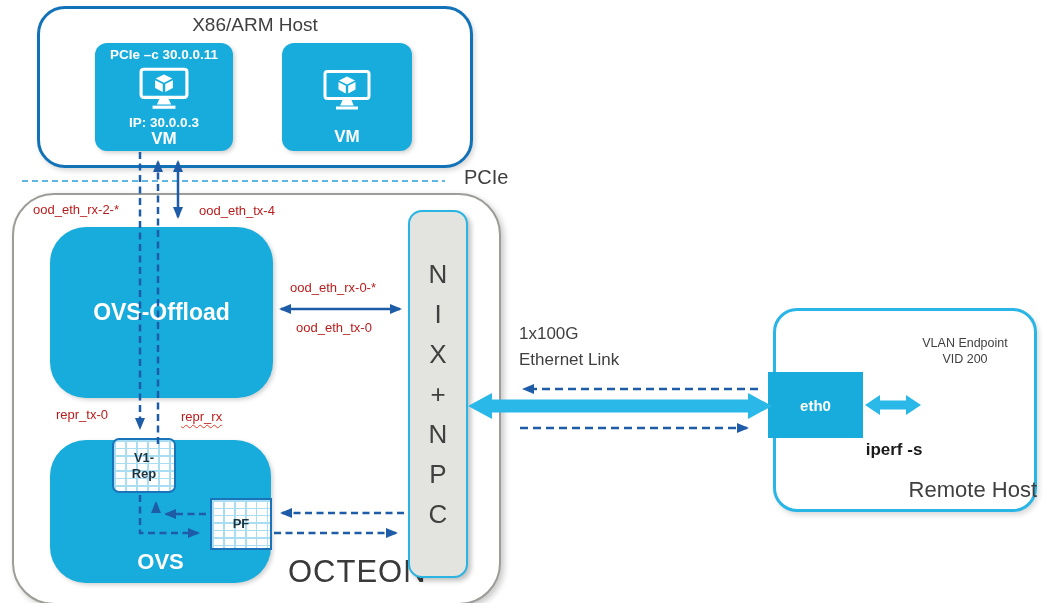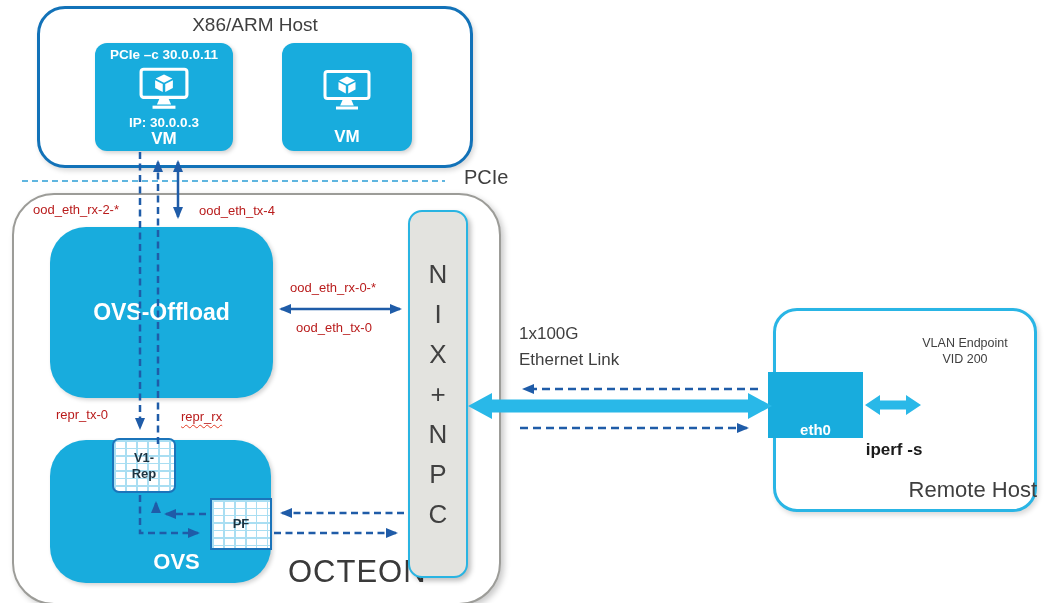--- a/index.html
+++ b/index.html
@@ -65,21 +65,21 @@
   <div class="abs" style="left:464px;top:166px;font-size:20px;">PCIe</div>
 
   <div class="box octeon-box" style="left:12px;top:193px;width:489px;height:412px;"></div>
   <div class="abs" style="left:288px;top:554px;font-size:31px;color:#3a3a3a;letter-spacing:1px;">OCTEON</div>
 
   <div class="box cyan roundy" style="left:50px;top:227px;width:223px;height:171px;display:flex;align-items:center;justify-content:center;">
     <span class="wtxt" style="font-size:23px;">OVS-Offload</span>
   </div>
 
   <div class="box cyan roundy" style="left:50px;top:440px;width:221px;height:143px;">
-    <div class="wtxt abs" style="left:16px;bottom:8px;width:100%;font-size:22px;">OVS</div>
+    <div class="wtxt abs" style="left:0;bottom:8px;width:100%;font-size:22px;">OVS</div>
   </div>
 
   <div class="box brick" style="left:112px;top:438px;width:64px;height:55px;border-radius:7px;">
     <span>V1-</span>
     <span>Rep</span>
   </div>
 
   <div class="box brick" style="left:210px;top:498px;width:62px;height:52px;">
     <span>PF</span>
   </div>
@@ -102,21 +102,21 @@
   <div class="lbl squiggle" style="left:181px;top:409px;">repr_rx</div>
 
   <div class="abs" style="left:519px;top:324px;font-size:17px;">1x100G</div>
   <div class="abs" style="left:519px;top:350px;font-size:17px;">Ethernet Link</div>
 
   <div class="box remote-box" style="left:773px;top:308px;width:264px;height:204px;"></div>
   <div class="abs" style="left:900px;top:336px;width:130px;text-align:center;font-size:12.5px;line-height:1.25;">
     <div>VLAN Endpoint</div>
     <div>VID 200</div>
   </div>
-  <div class="box cyan" style="left:768px;top:372px;width:95px;height:66px;display:flex;align-items:flex-end;justify-content:center;">
+  <div class="box cyan" style="left:768px;top:372px;width:95px;height:66px;display:flex;align-items:center;justify-content:center;">
     <span class="wtxt" style="font-size:15px;">eth0</span>
   </div>
   <div class="abs" style="left:853px;top:440px;width:82px;text-align:center;font-size:17px;font-weight:bold;color:#1a1a1a;">iperf -s</div>
   <div class="abs" style="left:773px;top:477px;width:264px;text-align:right;font-size:22px;">Remote Host</div>
 
   <svg class="overlay" width="1047" height="613" viewBox="0 0 1047 613">
     <defs>
       <marker id="arw" orient="auto-start-reverse" markerUnits="userSpaceOnUse" markerWidth="12" markerHeight="10" refX="10" refY="5">
         <path d="M0,0 L12,5 L0,10 Z" fill="#1f5ca8"></path>
       </marker>

